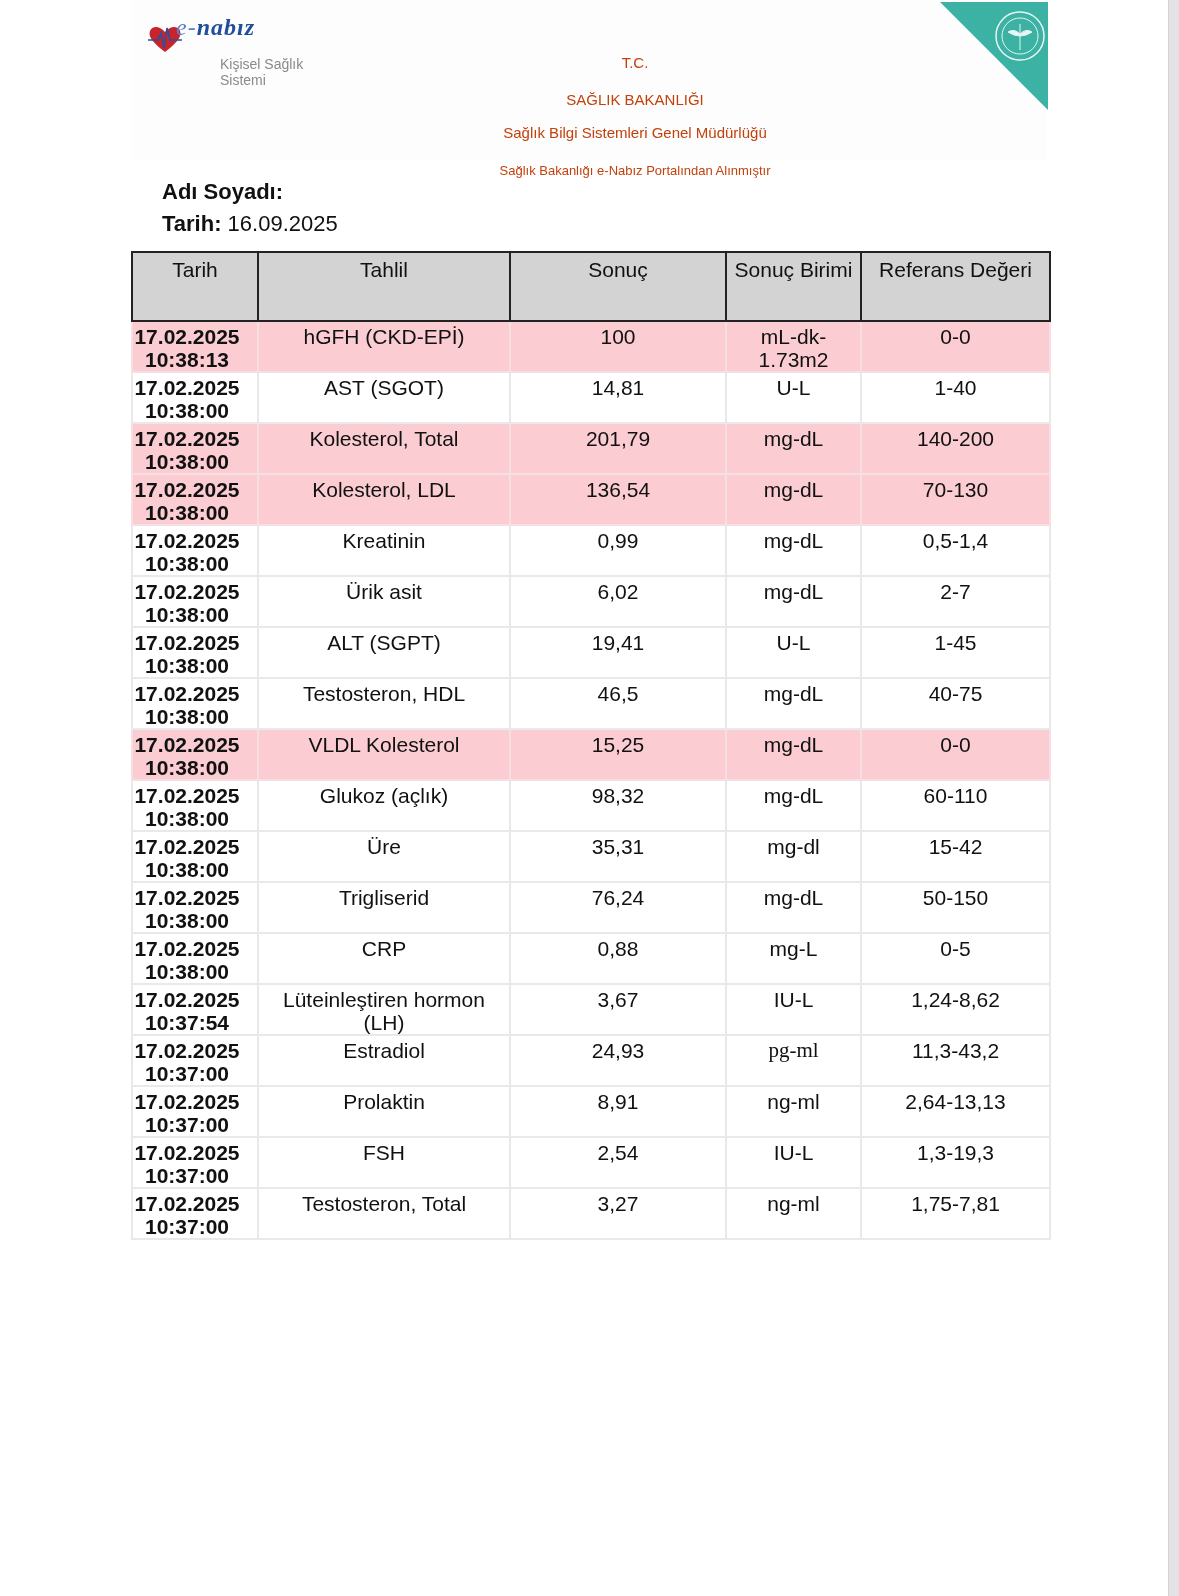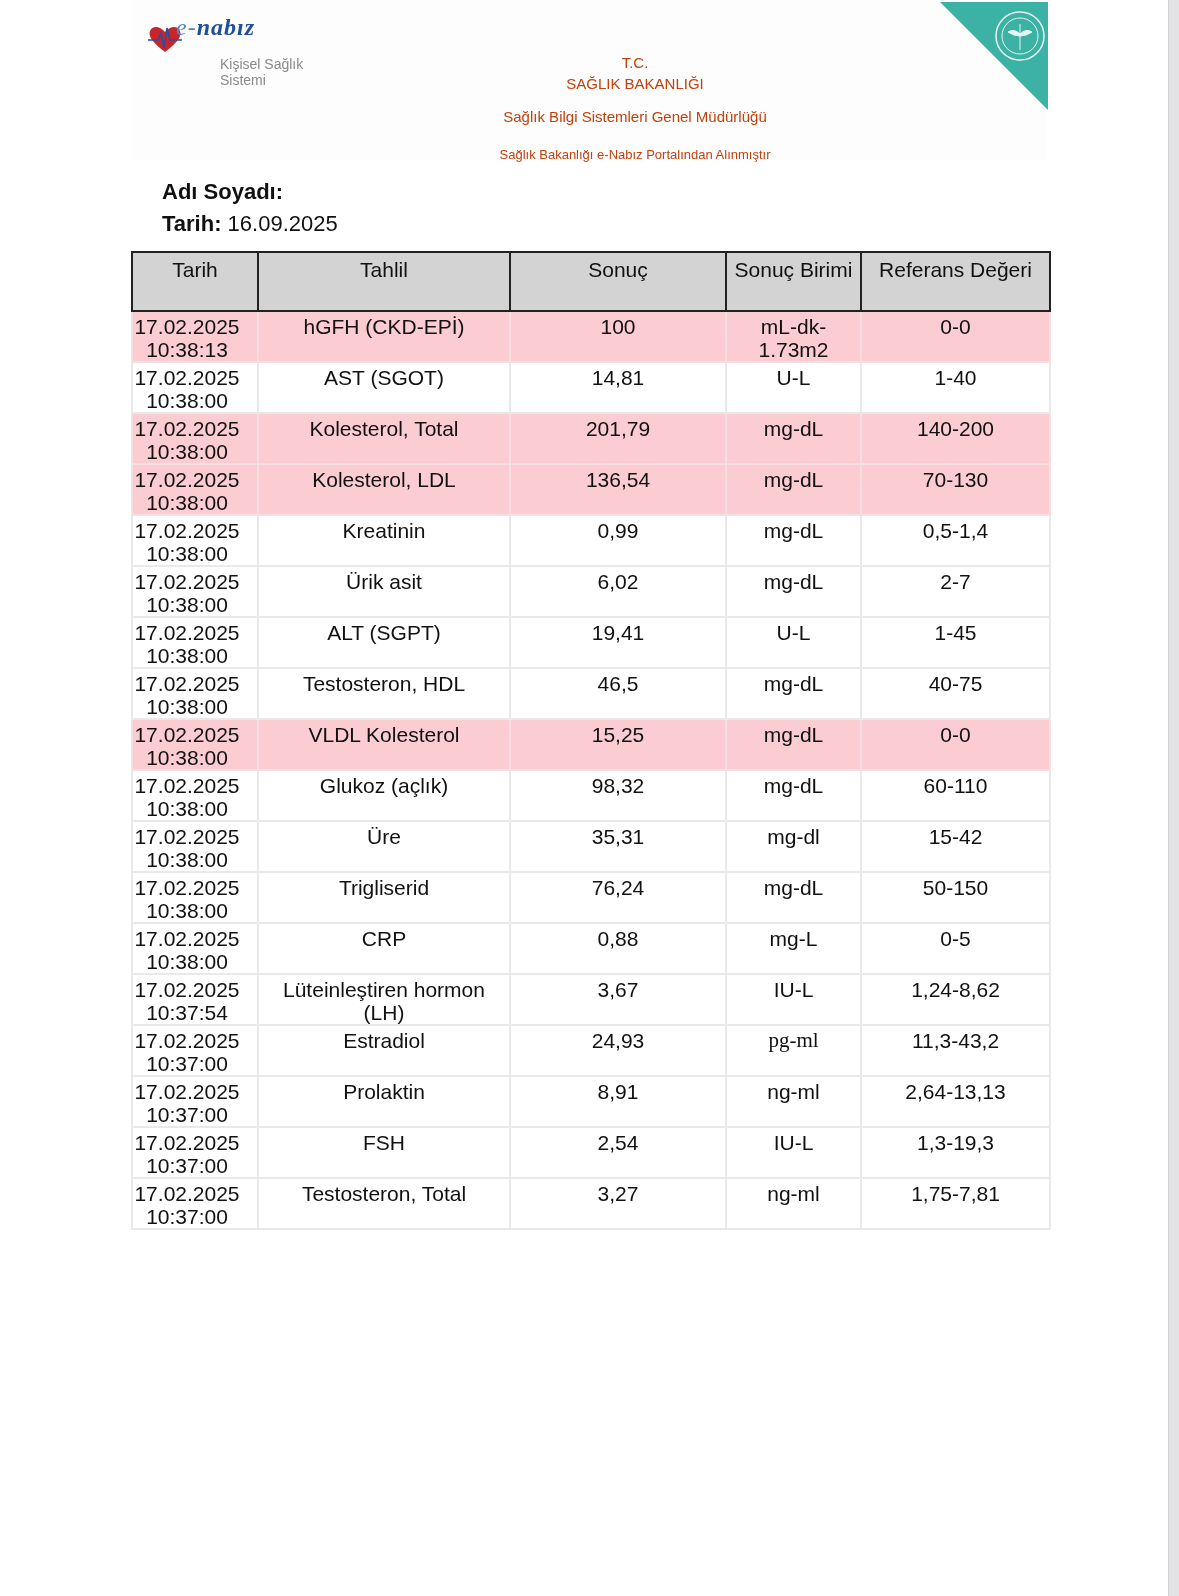--- a/index.html
+++ b/index.html
@@ -6,32 +6,32 @@
   body { width:1179px; height:1596px; background:#ffffff; position:relative; overflow:hidden; font-family:"Liberation Sans", sans-serif; color:#111; }
   .right-edge { position:absolute; left:1168px; top:0; width:11px; height:1596px; background:#e3e3e6; border-left:1px solid #d2d2d6; }
   .header-band { position:absolute; left:132px; top:0; width:915px; height:160px; background:#fdfdfd; }
   .logo { position:absolute; left:148px; top:18px; width:200px; height:55px; }
   .logo-heart { position:absolute; left:0; top:6px; width:34px; height:30px; }
   .logo-text { position:absolute; left:28px; top:-4px; font-family:"Liberation Serif", serif; font-style:italic; font-weight:bold; font-size:24px; color:#1f4e9c; letter-spacing:1px; }
   .logo-text .e { font-weight:normal; color:#5a7fc0; }
   .logo-sub { position:absolute; left:72px; top:38px; font-size:14px; color:#8a8a8a; }
   .ministry { position:absolute; left:460px; top:52px; width:350px; text-align:center; color:#c2410c; }
   .ministry .l1 { font-size:15px; line-height:21px; }
-  .ministry .l2 { font-size:15px; line-height:21px; }
+  .ministry .l2 { font-size:15px; line-height:21px;margin-top:16px; }
   .ministry .l3 { font-size:15px; line-height:21px;margin-top:12px; }
   .ministry .l4 { font-size:13px; margin-top:20px; }
   .corner { position:absolute; left:940px; top:2px; width:108px; height:108px; }
   .info { position:absolute; left:162px; top:176px; font-size:22px; line-height:32px; }
   .info b { font-weight:bold; }
   table { position:absolute; left:131px; top:251px; border-collapse:collapse; table-layout:fixed; width:918px; }
-  th { background:#d3d3d3; border:2px solid #222; font-weight:normal; font-size:21px; line-height:21px; height:51px; vertical-align:top; padding:6px 2px 0; text-align:center; }
+  th { background:#d3d3d3; border:2px solid #222; font-weight:normal; font-size:21px; line-height:21px; height:51px; vertical-align:top; padding:6px 2px 10px; text-align:center; }
   td { border:2px solid #e9e9e9; font-size:21px; line-height:23px; height:49px; vertical-align:top; padding:3px 2px 0; text-align:center; box-sizing:border-box; }
   tr.flag td { background:#fbcdd3; border-color:#f5dfe2; }
   tr.normal td { background:#ffffff; }
-  td.dt { padding-left:0; padding-right:16px; }
+  td.dt { padding-left:0; padding-right:16px;font-weight:bold; }
 </style>
 </head>
 <body>
 
 <div class="header-band"></div>
 
 <div class="logo">
   <svg class="logo-heart" viewBox="0 0 34 30">
     <path d="M17 28 C4 18 0 12 2 7 C4 2 11 1 17 8 C23 1 30 2 32 7 C34 12 30 18 17 28 Z" fill="#c8242c"></path>
     <path d="M0 16 L10 16 L13 9 L16 24 L19 4 L22 16 L34 16" fill="none" stroke="#2b4f9e" stroke-width="1.6"></path>

